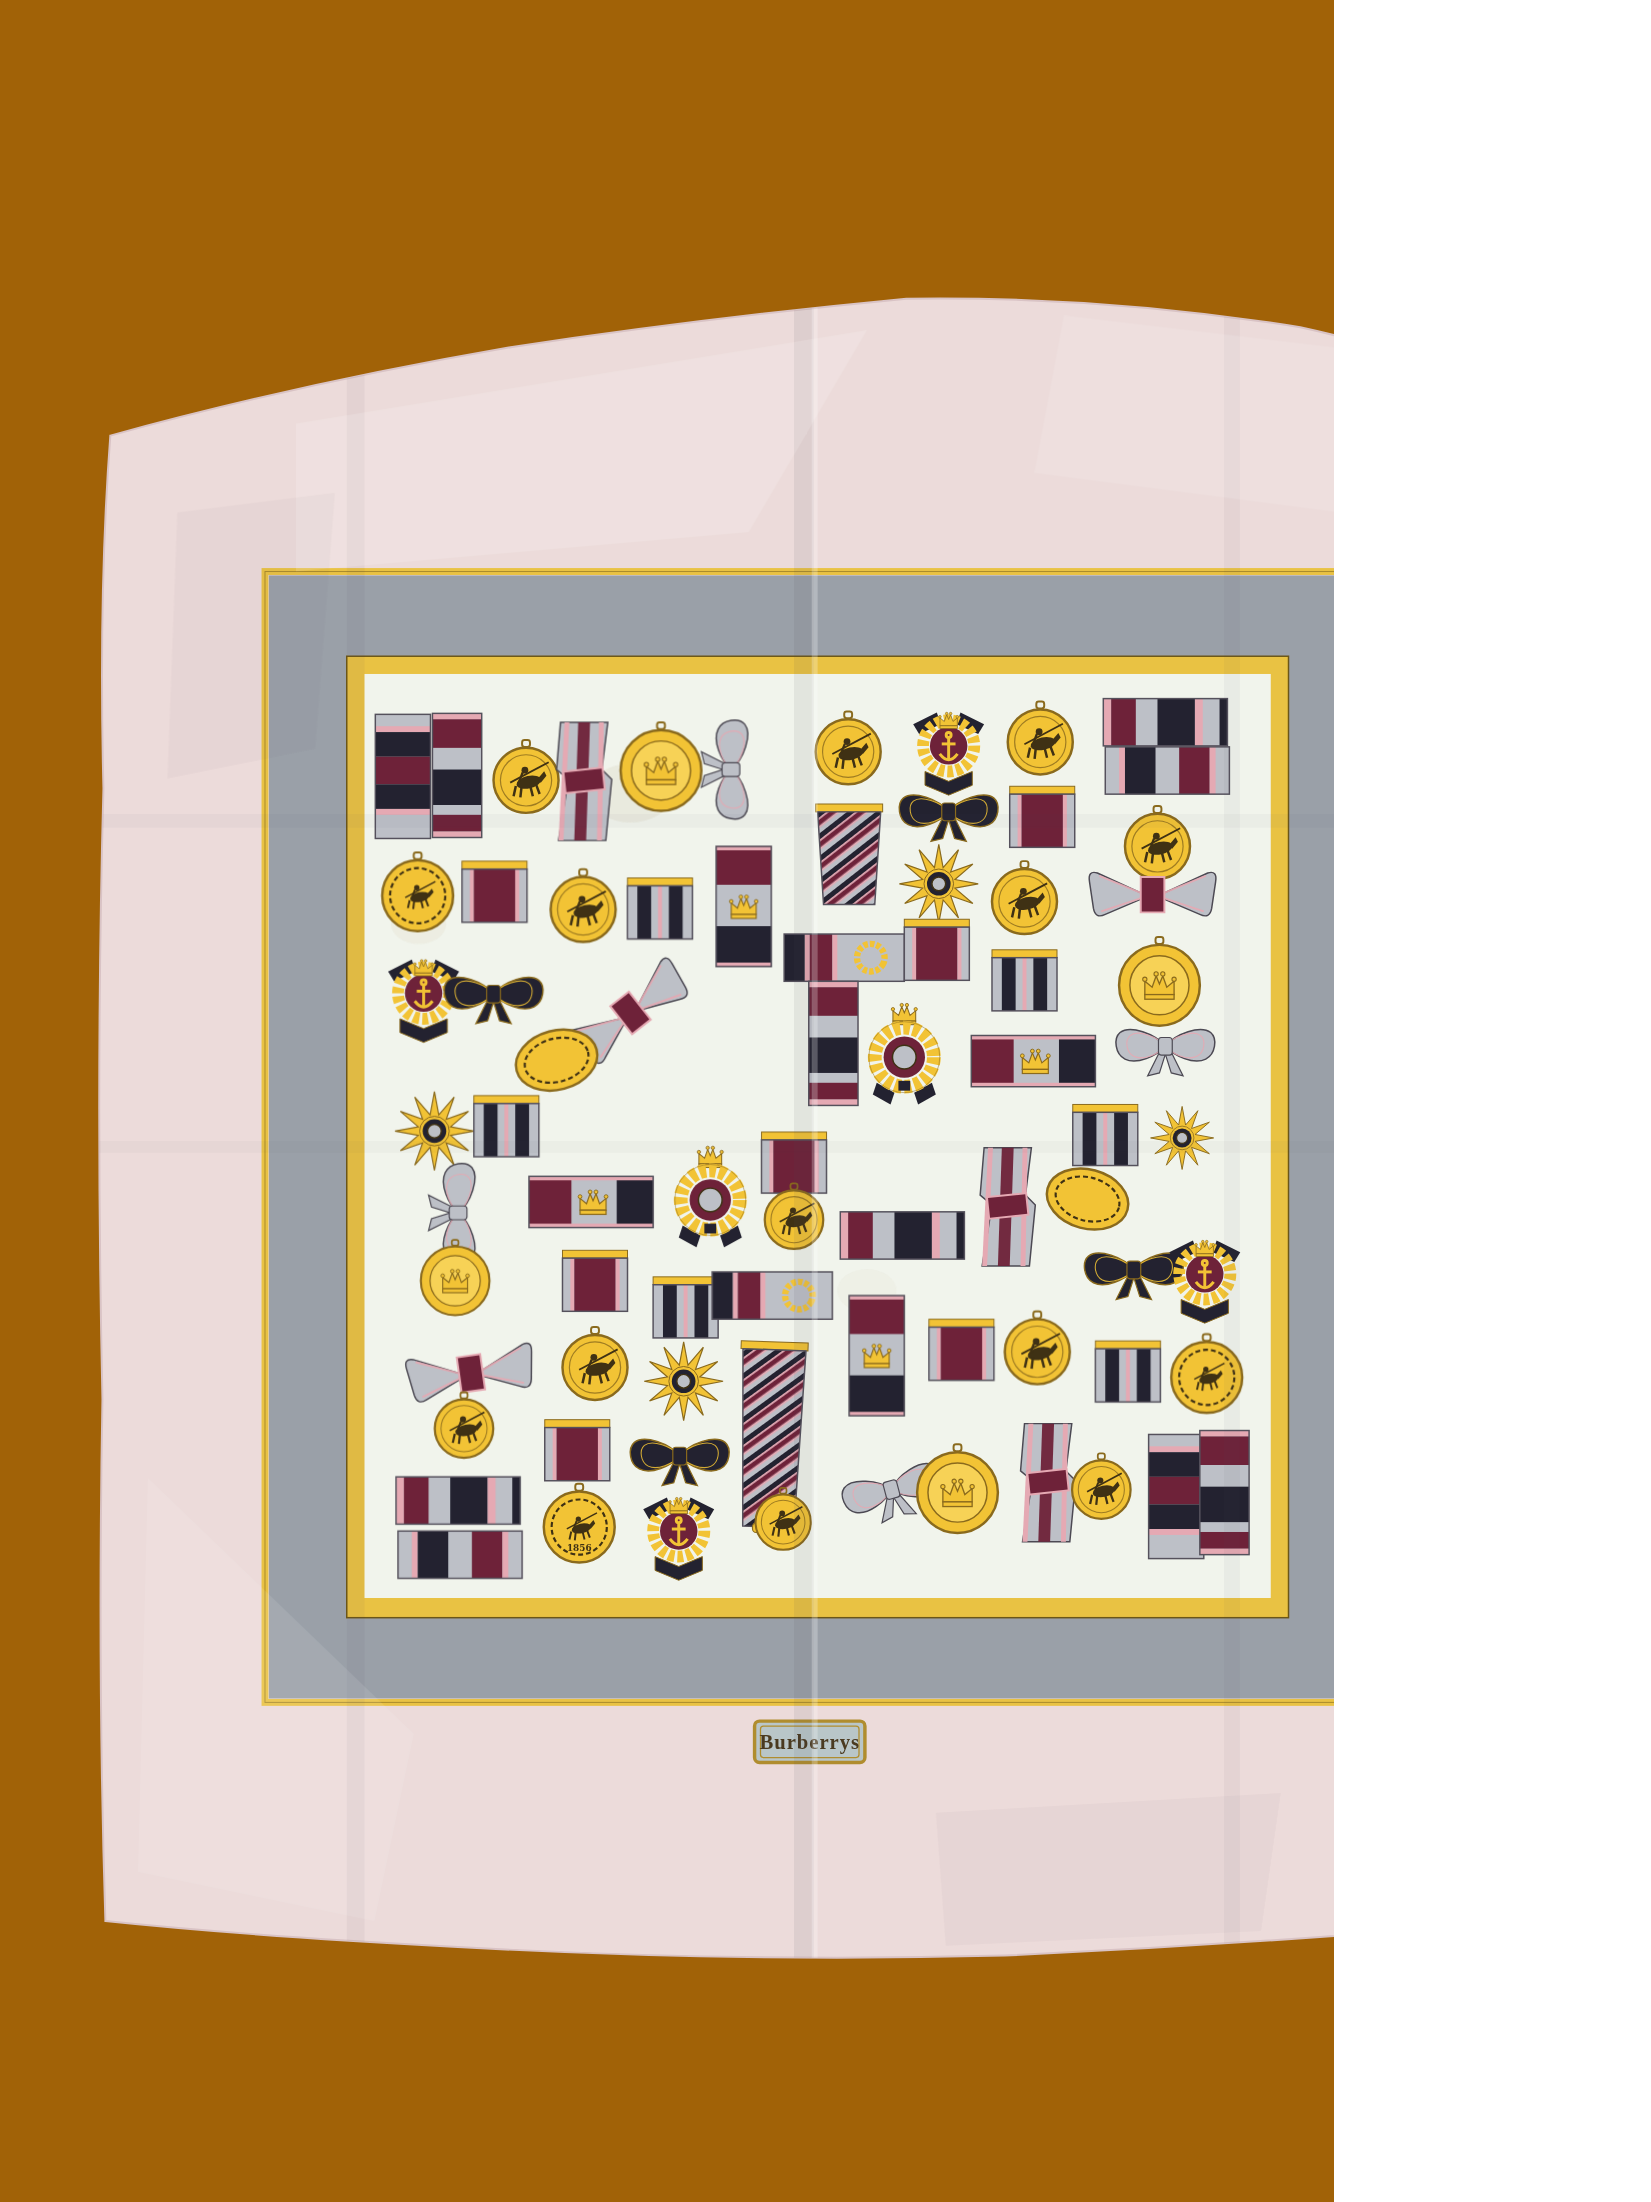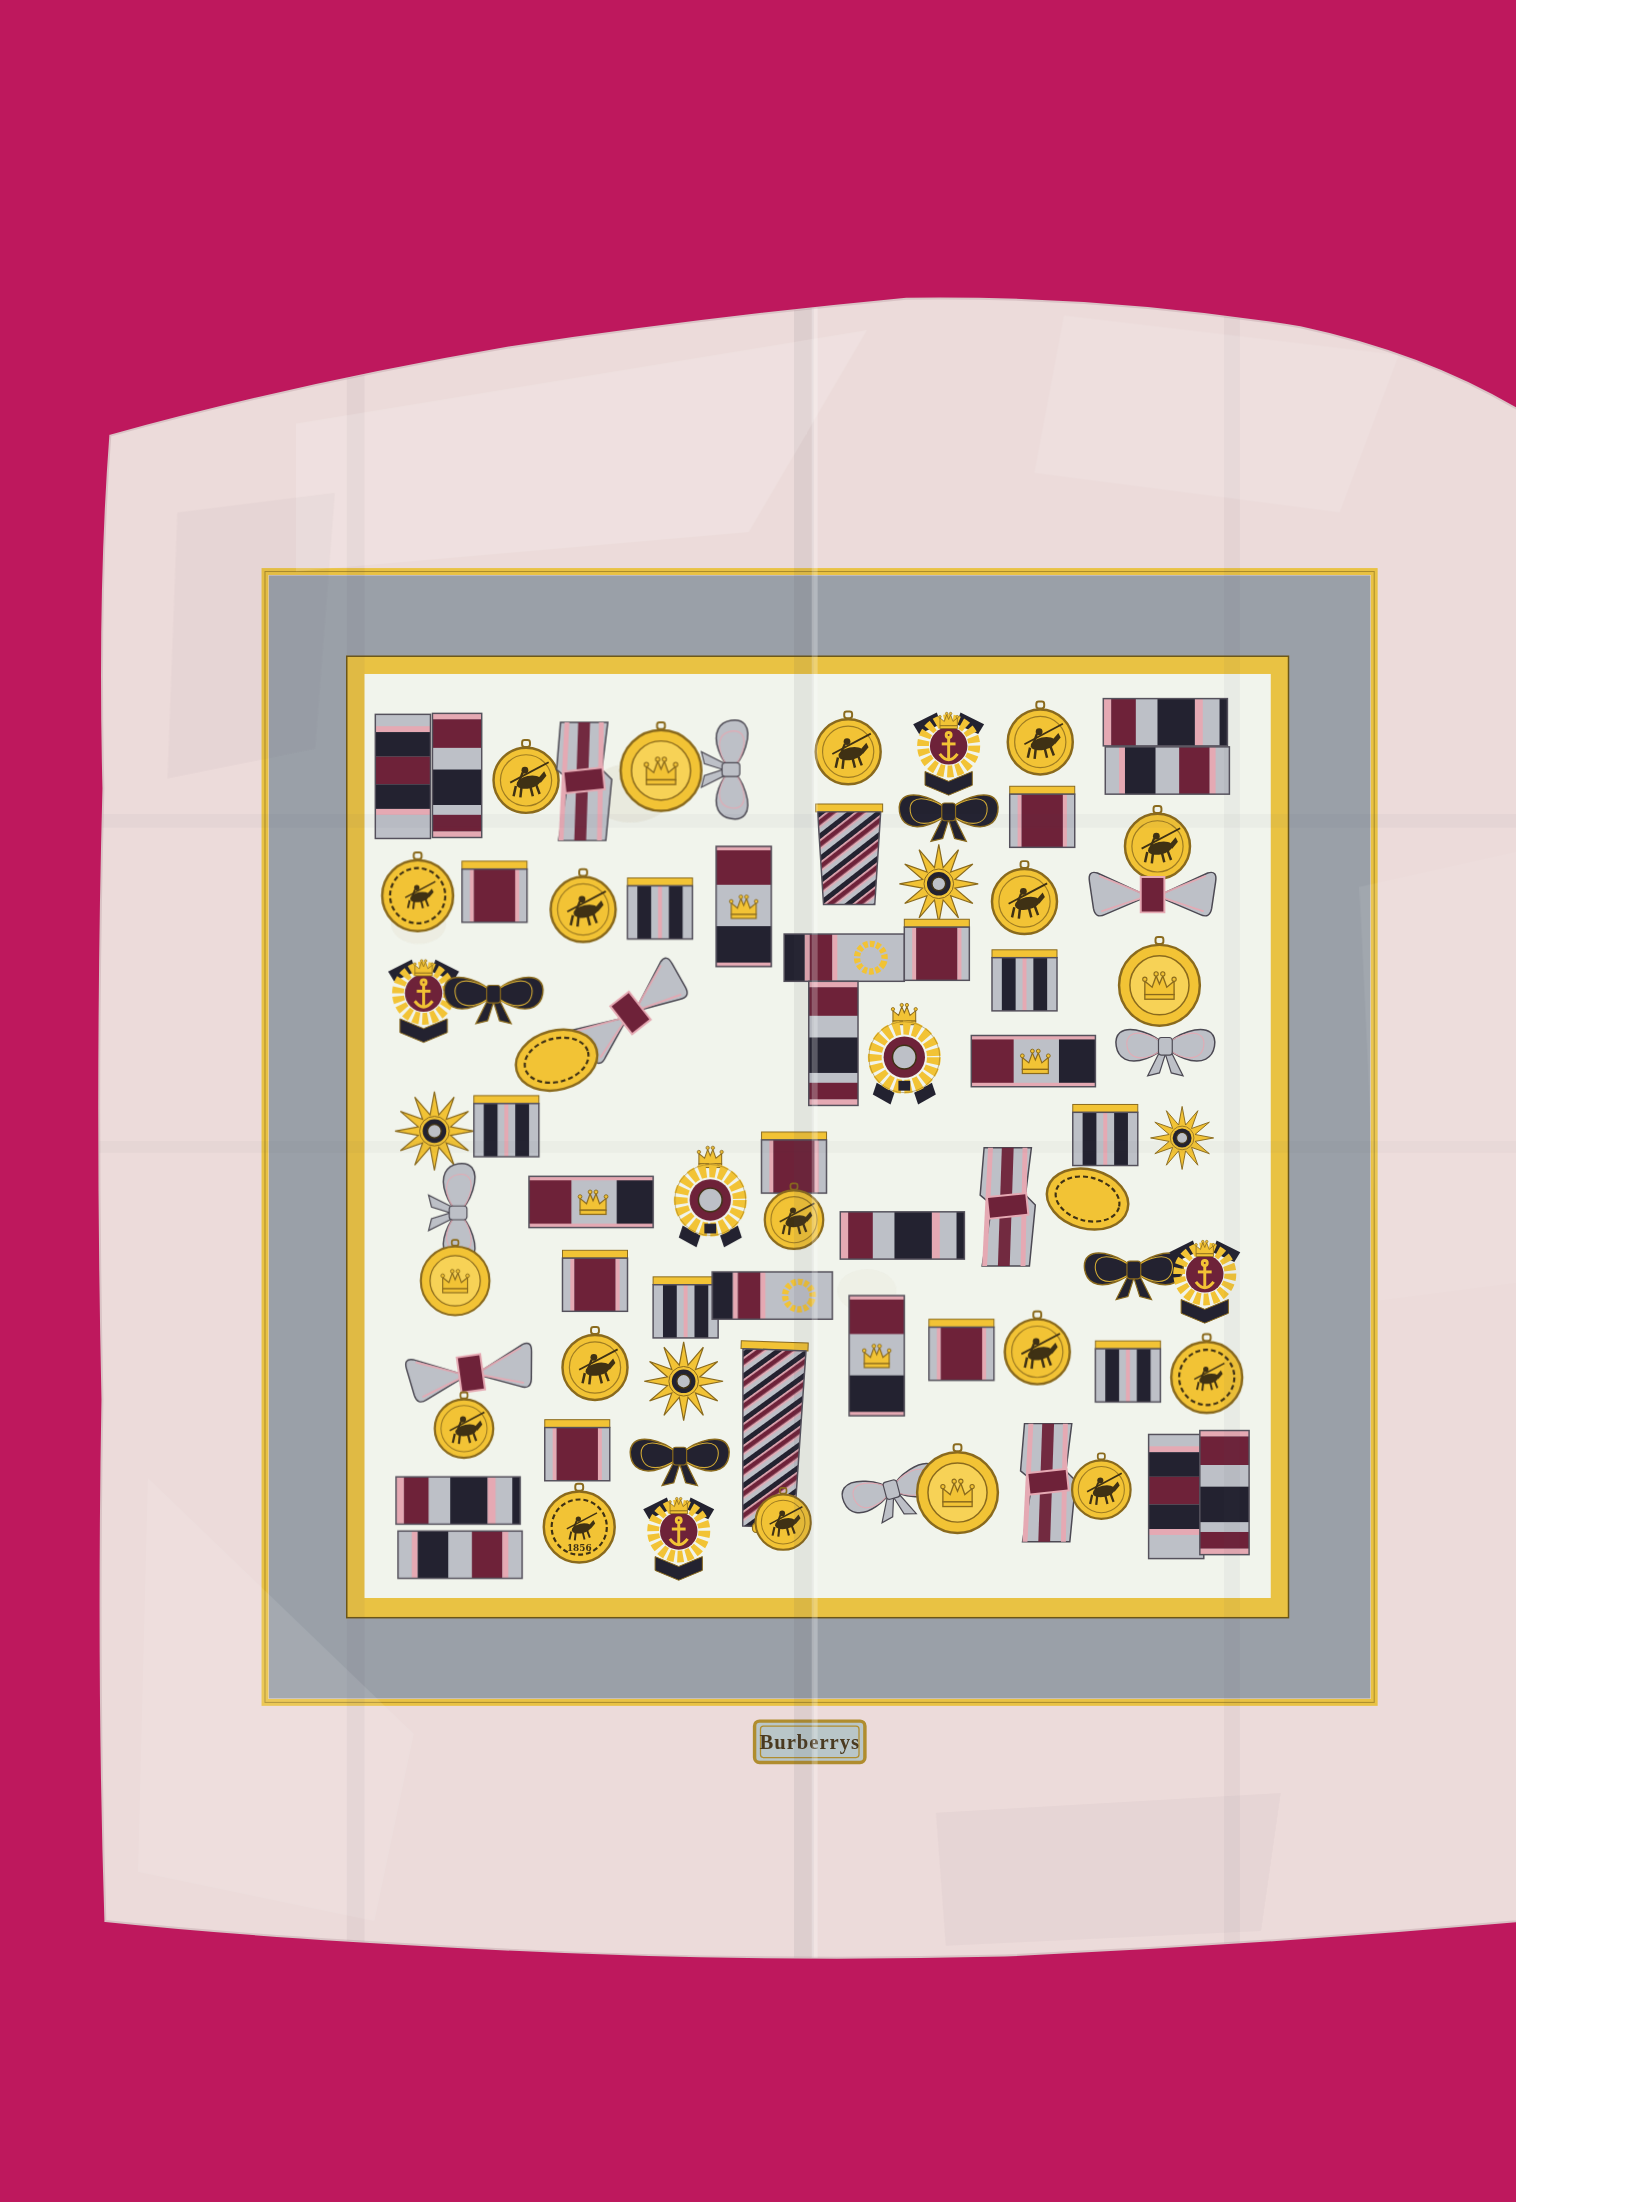--- a/index.html
+++ b/index.html
@@ -4,21 +4,21 @@
 <style>
   :root{
     --pink:#ecdbda; --pink_hi:#f5eae8; --pink_sh:#d9c3c5;
     --gray_band:#9aa0a8; --yellow:#e9c243; --yellow_dark:#6b5618;
     --field:#f1f4ec; --burgundy:#6e2239; --navy:#232230;
     --blush:#e5a9b3; --ribbon_gray:#bdc0c7;
     --gold:#f2c335; --gold_mid:#b08d2e; --gold_dark:#8a6a1d;
     --emblem:#3f3114; --label_bg:#b9c6c8; --label_text:#4a3a20;
   }
   html,body{margin:0;padding:0;background:#ffffff;}
-  .stage{position:relative;width:1516px;height:2203px;background:#be185d;overflow:hidden;}
+  .stage{position:relative;width:1334px;height:2203px;background:#a16207;overflow:hidden;}
   .stage svg{position:absolute;left:0;top:0;}
   text.brand{font-family:"Liberation Serif","DejaVu Serif",serif;font-weight:bold;letter-spacing:1px;}
   text.insc{font-family:"DejaVu Serif",serif;font-weight:bold;}
 </style>
 </head>
 <body>
 
 <div class="stage">
 <svg width="1652" height="2203" viewBox="0 0 1677 2236" xmlns="http://www.w3.org/2000/svg" xmlns:xlink="http://www.w3.org/1999/xlink">
   <defs>

